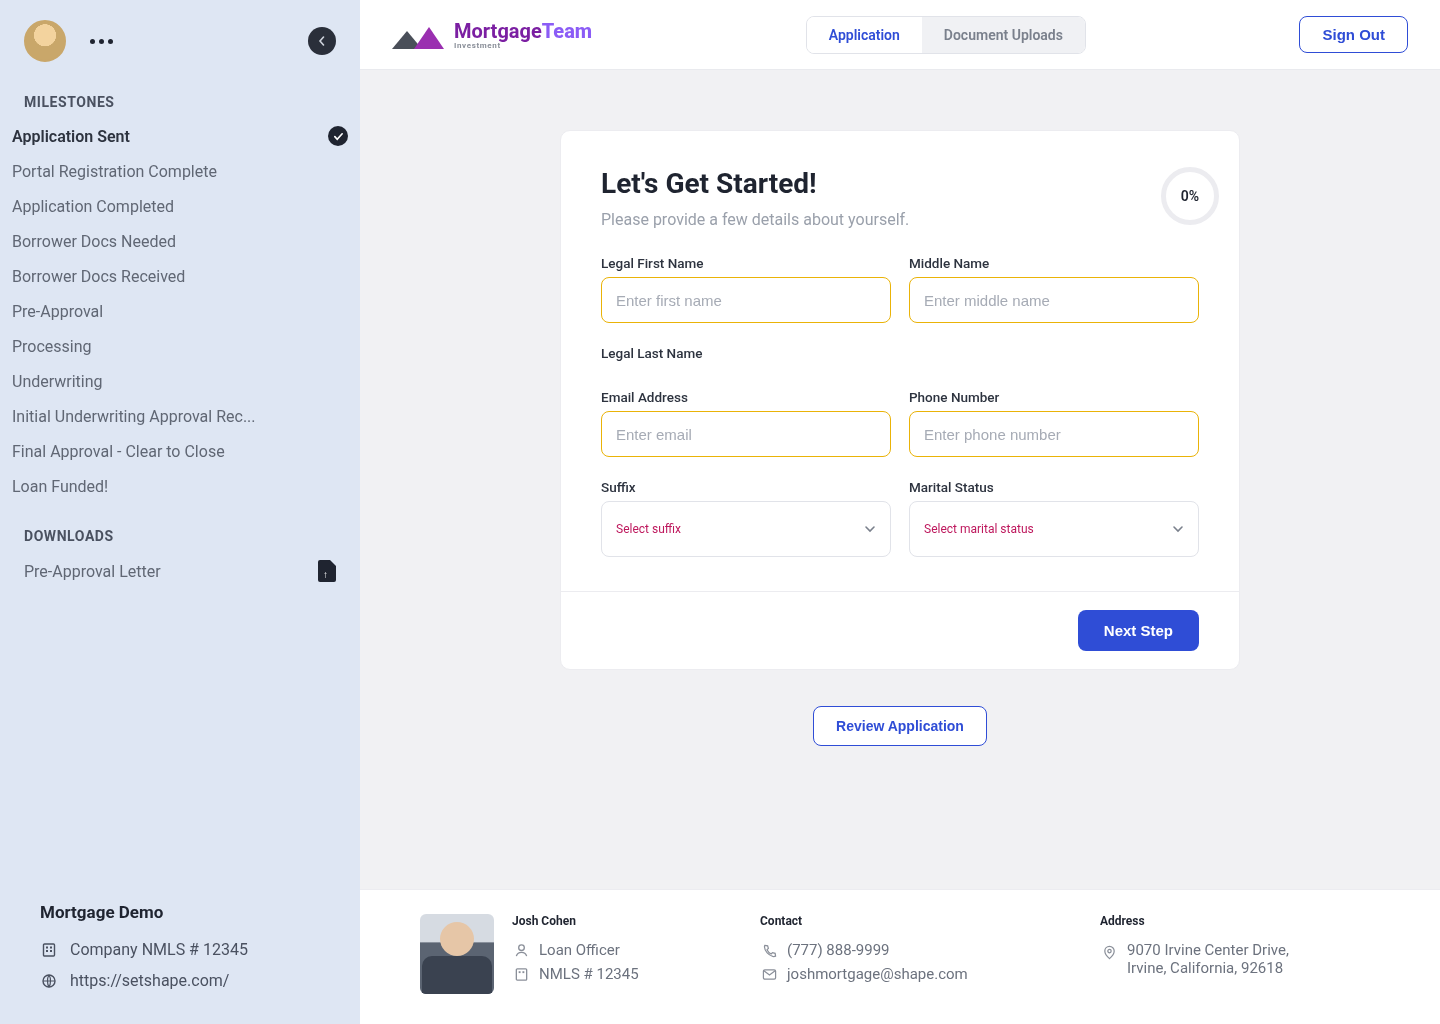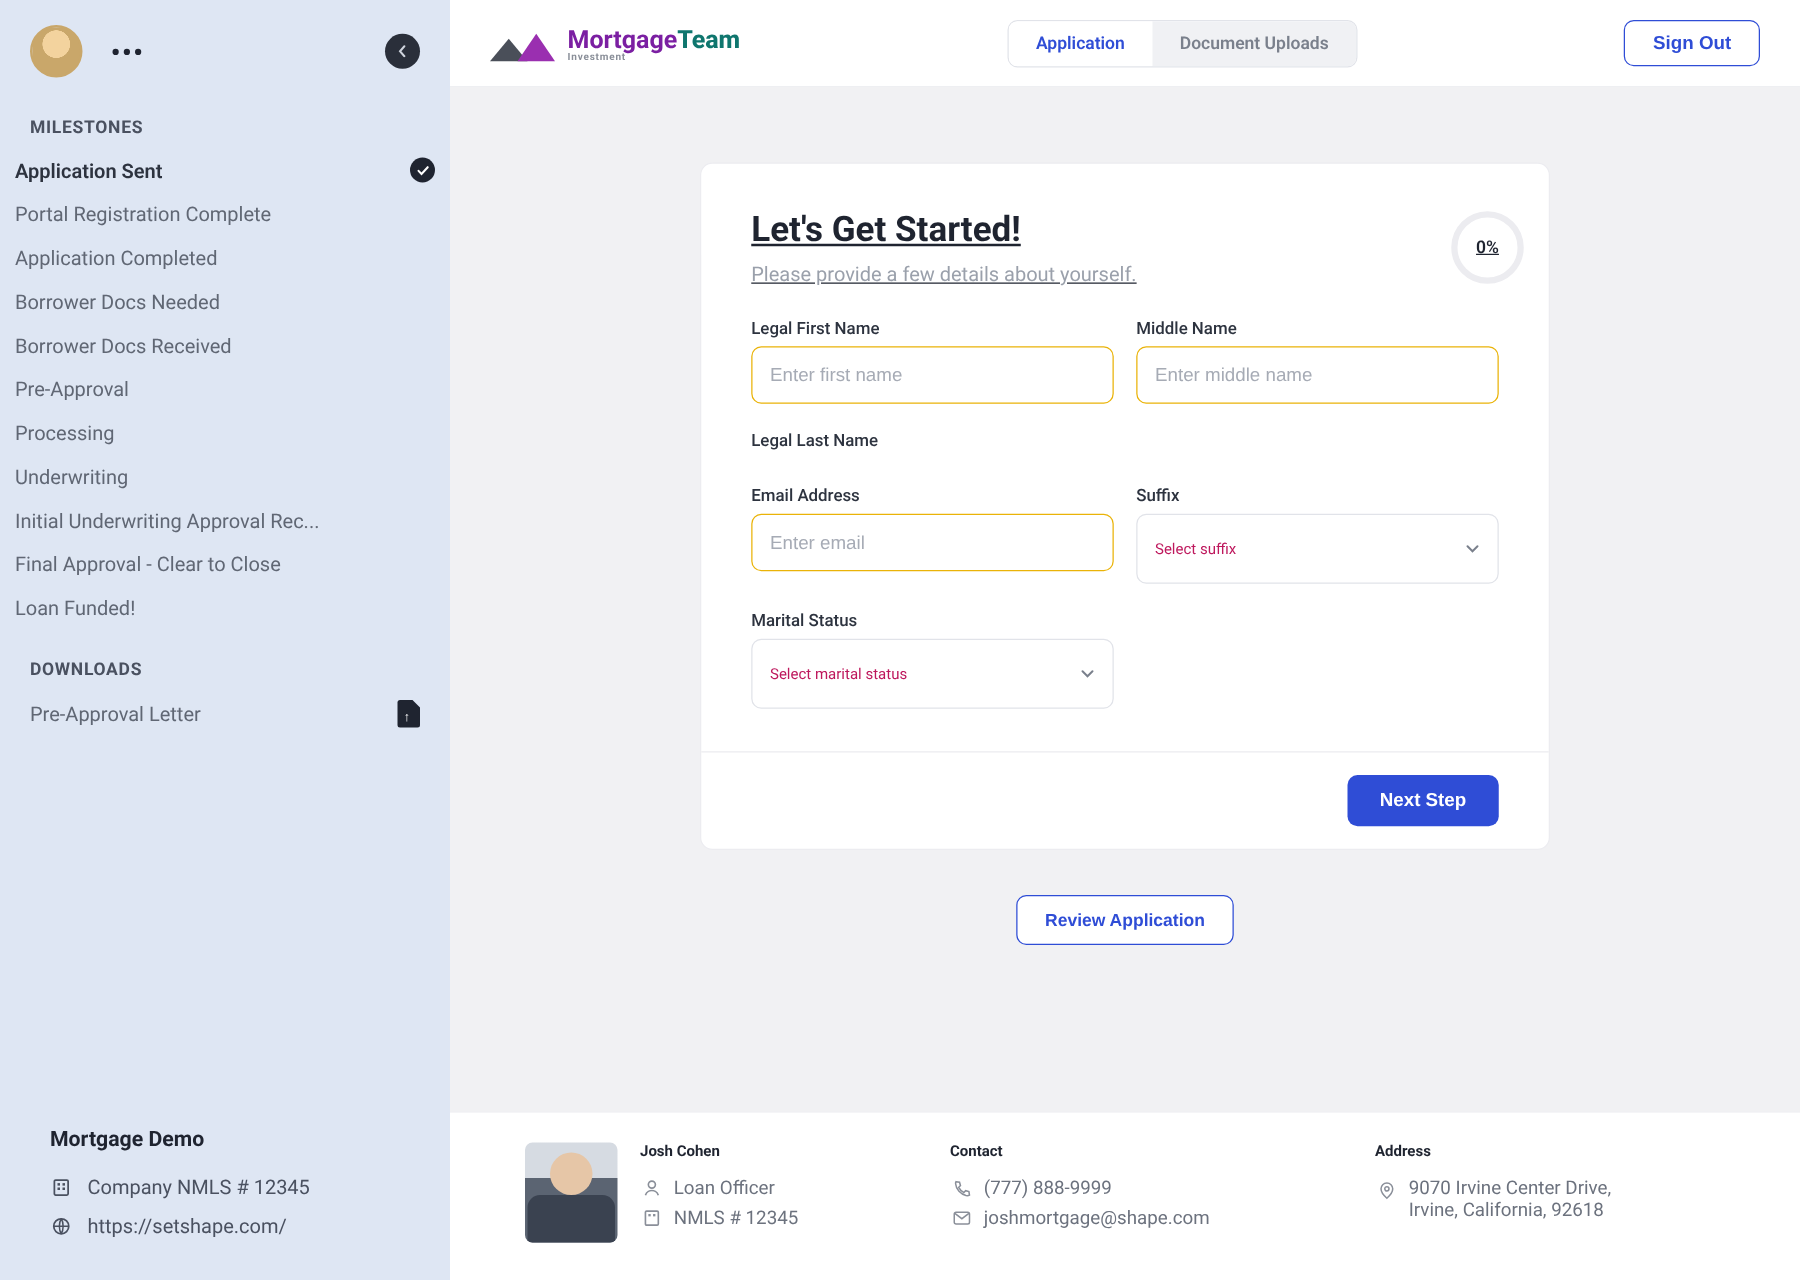--- a/index.html
+++ b/index.html
@@ -163,21 +163,21 @@
     content: "";
     position: absolute;
     bottom: 0;
     width: 0; height: 0;
     border-left: 15px solid transparent;
     border-right: 15px solid transparent;
   }
   .brand .roof::before { left: 0; border-bottom: 18px solid #4a4f59; }
   .brand .roof::after  { left: 22px; border-bottom: 22px solid #9a2fb0; }
   .brand .mortgage { color: #7b1fa2; font-weight: 700; }
-  .brand .team { color: #0f766e; font-weight: 800; }
+  .brand .team { color: #8b5cf6; font-weight: 800; }
   .brand .sub { display:block; font-size:8px; color:#8a8f99; letter-spacing:0.08em; margin-top:-2px; }
 
   .tabbar {
     display: flex;
     border: 1px solid #e1e3e9;
     border-radius: 8px;
     overflow: hidden;
     margin-left: auto;
     margin-right: auto;
   }
@@ -210,23 +210,22 @@
   .card {
     width: 680px;
     background: #fff;
     border: 1px solid #ececf0;
     border-radius: 10px;
     margin: 0 auto;
   }
   .card-header {
     display: flex;
     justify-content: space-between;
-    align-items: center;
+    align-items: flex-start;
     padding: 36px 20px 20px 40px;
-    text-decoration: underline;
   }
   .card-header h1 {
     font-size: 28px;
     font-weight: 700;
     color: #1f2430;
   }
   .card-header p {
     font-size: 16px;
     color: #9aa0ab;
     margin-top: 10px;
@@ -499,20 +498,24 @@
         </div>
         <div class="form-item">
           <label class="form-label">Legal Last Name</label>
         </div>
         <div></div>
         <div class="form-item">
           <label class="form-label">Email Address</label>
           <input class="field" placeholder="Enter email" style="">
         </div>
         <div class="form-item">
+          <label class="form-label">Phone Number</label>
+          <input class="field" placeholder="Enter phone number" style="">
+        </div>
+        <div class="form-item">
           <label class="form-label">Suffix</label>
           <div class="select">
             <span>Select suffix</span>
             <svg width="12" height="12" viewBox="0 0 12 12">
                 <path d="M2 4l4 4 4-4" stroke="#7a808c" stroke-width="1.6" fill="none" stroke-linecap="round"></path>
               </svg>
           </div>
         </div>
         <div class="form-item">
           <label class="form-label">Marital Status</label>

